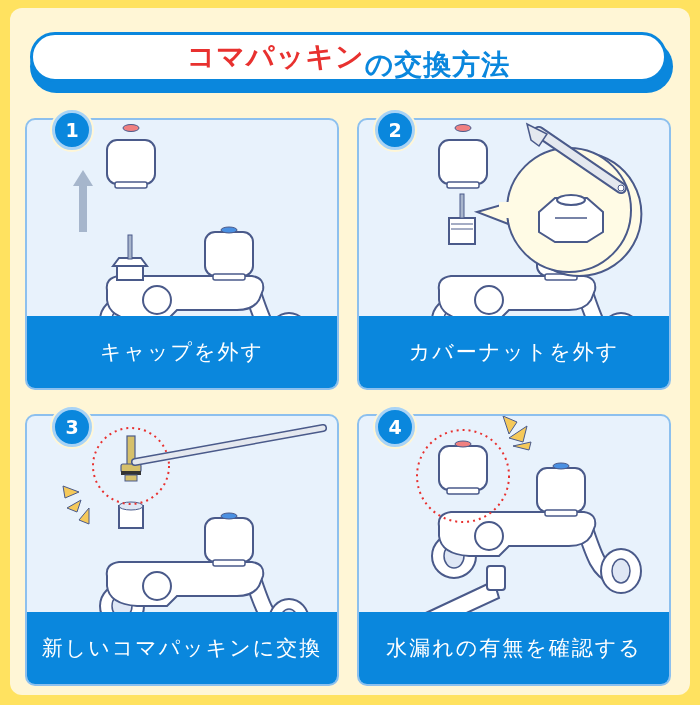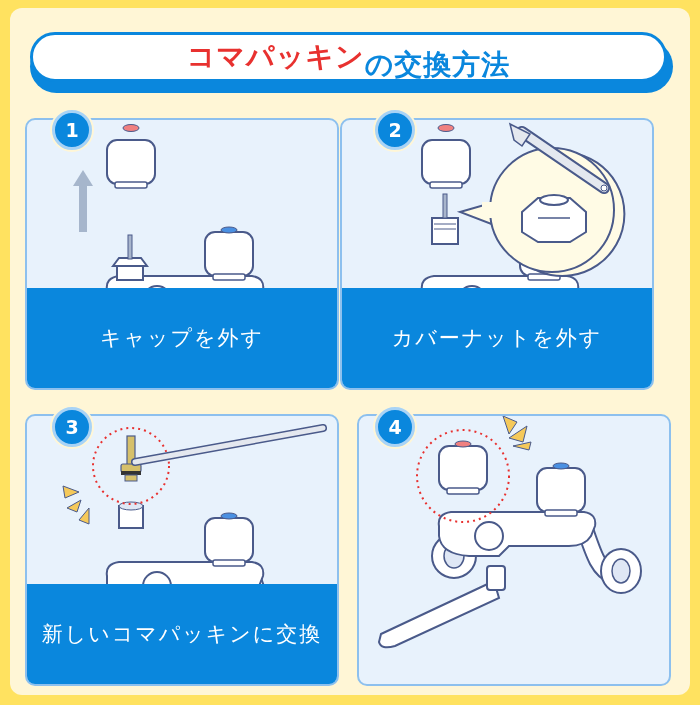--- a/index.html
+++ b/index.html
@@ -3,21 +3,21 @@
 <meta charset="utf-8">
 <style>
   html,body{margin:0;padding:0;}
   body{width:700px;height:705px;background:#ffe260;position:relative;overflow:hidden;font-family:"DejaVu Sans",sans-serif;}
   .frame{position:absolute;left:10px;top:8px;width:680px;height:687px;background:#fff6d6;border-radius:12px;}
   .title-shadow{position:absolute;left:30px;top:40px;width:643px;height:53px;background:#0a87dd;border-radius:28px;}
   .title{position:absolute;left:30px;top:32px;width:637px;height:50px;background:#fff;border:3px solid #0a87dd;border-radius:28px;box-sizing:border-box;display:flex;align-items:center;justify-content:center;font-size:28px;font-weight:bold;letter-spacing:1px;}
   .title .red{color:#e8312f;}
   .title .blue{color:#0a87dd;margin-top:16px;}
   .panel{position:absolute;width:314px;height:272px;background:#e8f2fc;border:2px solid #8dc0ee;border-radius:10px;box-sizing:border-box;overflow:hidden;}
-  .panel .caption{position:absolute;left:0;right:0;bottom:0;height:100px;background:#0a87dd;color:#fff;display:flex;align-items:center;justify-content:center;font-size:21px;letter-spacing:2px;}
+  .panel .caption{position:absolute;left:0;right:0;bottom:0;height:72px;background:#0a87dd;color:#fff;display:flex;align-items:center;justify-content:center;font-size:21px;letter-spacing:2px;}
   .panel svg.art{position:absolute;left:0;top:0;}
   .badge{position:absolute;width:40px;height:40px;border-radius:50%;background:#0a87dd;border:3px solid #a8d3f6;box-sizing:border-box;color:#fff;font-size:19px;font-weight:bold;display:flex;align-items:center;justify-content:center;box-shadow:0 0 0 2px #fff6d6;}
 </style>
 </head>
 <body>
 
 <div class="frame"></div>
 
 <div class="title-shadow"></div>
 <div class="title">
@@ -65,21 +65,21 @@
 
     <use href="#left-handle" x="80" y="20"></use>
     <ellipse cx="104" cy="8" rx="8" ry="3.5" fill="#f08080" stroke="#4a5a8a" stroke-width="1"></ellipse>
 
     <polygon points="56,50 46,66 52,66 52,112 60,112 60,66 66,66" fill="#a6b6cc"></polygon>
   </svg>
   <div class="caption">キャップを外す</div>
 </div>
 <div class="badge" style="left:52px;top:110px;">1</div>
 
-<div class="panel" style="left:340px;top:118px;font-family:Liberation Serif, serif;">
+<div class="panel" style="left:357px;top:118px;font-family:Liberation Serif, serif;">
   <svg class="art" width="314" height="272">
     <use href="#faucet-body" x="0" y="50"></use>
     <rect x="90" y="98" width="26" height="26" fill="#fff" stroke="#4a5a8a" stroke-width="2"></rect>
     <line x1="92" y1="104" x2="114" y2="104" stroke="#4a5a8a"></line>
     <line x1="92" y1="109" x2="114" y2="109" stroke="#4a5a8a"></line>
     <rect x="101" y="74" width="4" height="24" fill="#a8b5cc" stroke="#4a5a8a" stroke-width="1"></rect>
     <use href="#left-handle" x="80" y="20"></use>
     <ellipse cx="104" cy="8" rx="8" ry="3.5" fill="#f08080" stroke="#4a5a8a" stroke-width="1"></ellipse>
 
     <path d="M118 92 L160 80 A62 62 0 1 1 160 108 Z" fill="#fffbe5" stroke="#4a5a8a" stroke-width="2"></path>
@@ -126,14 +126,15 @@
 <div class="panel" style="left:357px;top:414px;">
   <svg class="art" width="314" height="272">
     <use href="#faucet-body" x="0" y="-10"></use>
     <use href="#left-handle" x="80" y="30"></use>
     <ellipse cx="104" cy="28" rx="8" ry="3" fill="#f08080" stroke="#4a5a8a" stroke-width="1"></ellipse>
     <circle cx="104" cy="60" r="46" fill="none" stroke="#e8312f" stroke-width="2" stroke-dasharray="2 4"></circle>
     <polygon points="144,0 150,18 158,6" fill="#f5c95a" stroke="#4a5a8a" stroke-width="1"></polygon>
     <polygon points="150,22 168,10 164,26" fill="#f5c95a" stroke="#4a5a8a" stroke-width="1"></polygon>
     <polygon points="154,30 172,26 170,34" fill="#f5c95a" stroke="#4a5a8a" stroke-width="1"></polygon>
   </svg>
+  <div class="caption">水漏れの有無を確認する</div>
 </div>
 <div class="badge" style="left:375px;top:407px;">4</div>
 
 </body></html>

